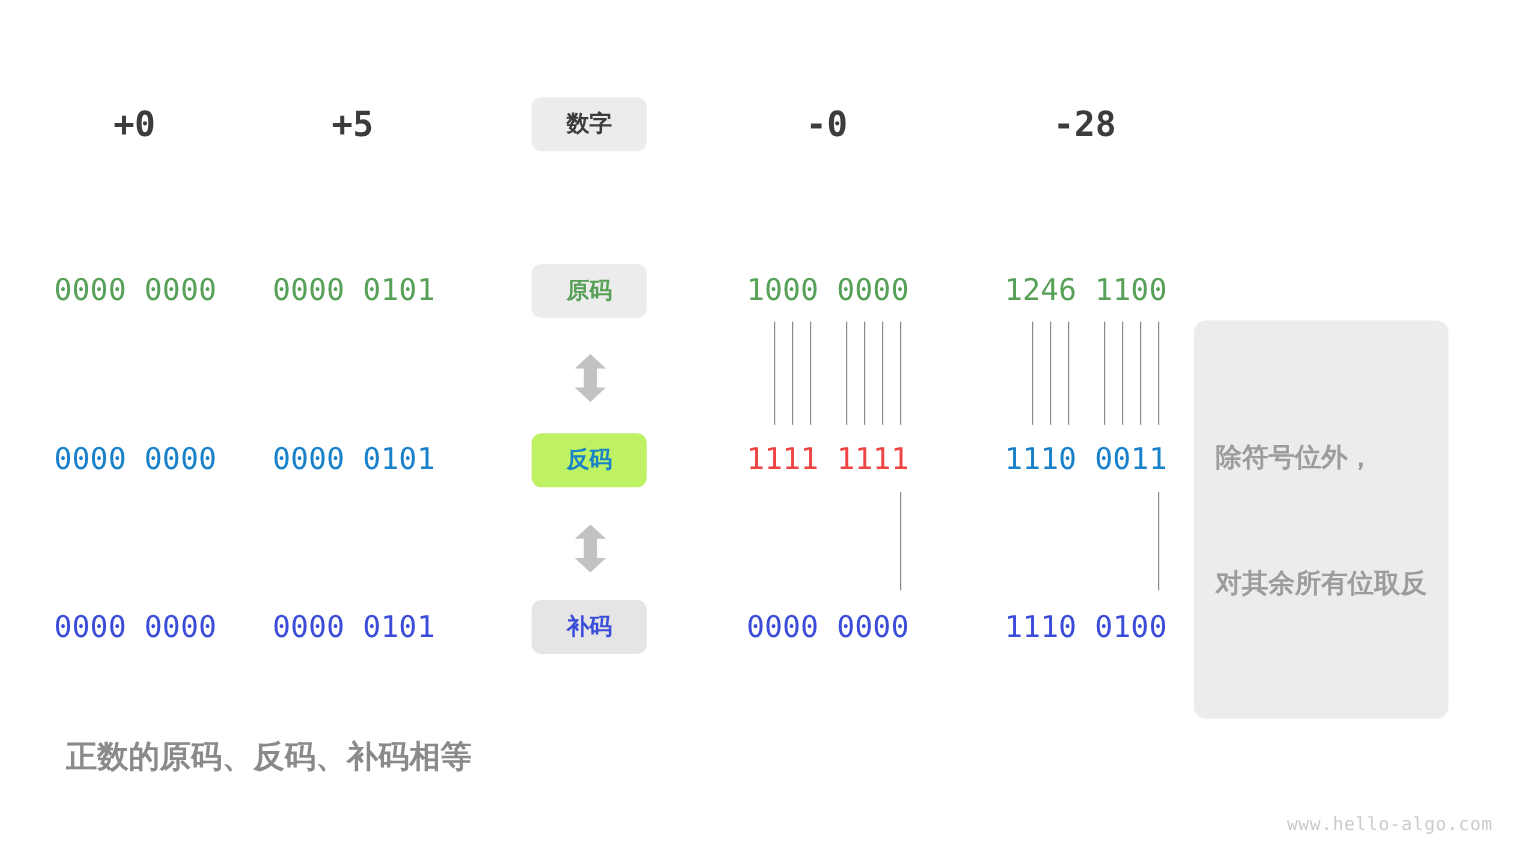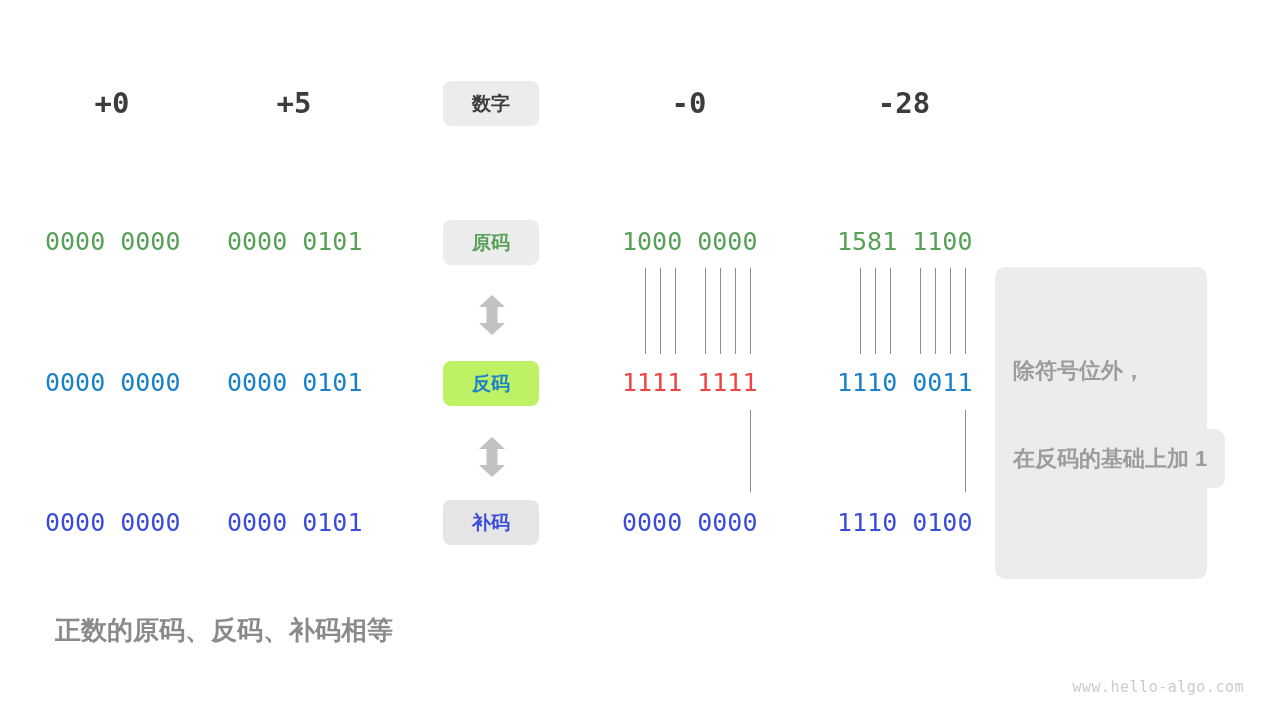--- a/index.html
+++ b/index.html
@@ -36,21 +36,21 @@
   .tick-group span:nth-child(5){left:97.5px;}
   .tick-group span:nth-child(6){left:112.5px;}
   .tick-group span:nth-child(7){left:127.5px;}
   .single-line{position:absolute;top:410px;width:1px;height:82px;background:#8c8c8c;}
   
   .arrow{position:absolute;left:479px;width:26px;height:40px;}
   
   .annotation{
     position:absolute;left:995px;display:inline-block;
     border-radius:10px;font-size:22px;font-weight:700;
-    padding:16px 18px;white-space:pre;line-height:35px;
+    padding:26px 18px;white-space:pre;line-height:35px;
   }
   
   .caption{
     position:absolute;top:617px;height:27px;line-height:27px;
     font-size:26px;font-weight:700;white-space:nowrap;
   }
   .watermark{
     position:absolute;right:36px;top:678px;
     font-family:"DejaVu Sans Mono","Liberation Mono",monospace;
     font-size:15px;letter-spacing:0.5px;white-space:nowrap;text-align:right;
@@ -63,21 +63,21 @@
 
   <div class="num-header" style="left:112px">+0</div>
   <div class="num-header" style="left:294px">+5</div>
   <div class="num-header" style="left:689px">-0</div>
   <div class="num-header" style="left:904px">-28</div>
   <div class="label-box" style="top: 81px; background-color: rgb(236, 236, 236); color: rgb(60, 60, 60);">数字</div>
 
   <div class="bin" style="left: 45px; top: 229px; color: rgb(87, 160, 87);">0000 0000</div>
   <div class="bin" style="left: 227px; top: 229px; color: rgb(87, 160, 87);">0000 0101</div>
   <div class="bin" style="left: 622px; top: 229px; color: rgb(87, 160, 87); text-align: center;">1000 0000</div>
-  <div class="bin" style="left: 837px; top: 229px; color: rgb(87, 160, 87);">1581 1100</div>
+  <div class="bin" style="left: 837px; top: 229px; color: rgb(87, 160, 87);">1246 1100</div>
   <div class="label-box" style="top: 220px; background-color: rgb(236, 236, 236); color: rgb(87, 160, 87);">原码</div>
 
   <div class="tick-group" style="left:622px">
     <span></span>
       <span></span>
       <span></span>
       <span></span>
       <span></span>
       <span></span>
       <span></span>
@@ -107,21 +107,20 @@
   <div class="bin" style="left: 837px; top: 370px; color: rgb(25, 129, 201);">1110 0011</div>
   <div class="label-box" style="top: 361px; background-color: #bef264; color: rgb(25, 129, 201);">反码</div>
 
   <div class="single-line" style="left:750px"></div>
   <div class="single-line" style="left:965px"></div>
 
   <svg class="arrow" style="top:437px" viewBox="0 0 26 40">
     <path d="M13 0 L26 12 L18.5 12 L18.5 28 L26 28 L13 40 L0 28 L7.5 28 L7.5 12 L0 12 Z" fill="#c2c2c2"></path>
   </svg>
 
-  <div class="annotation" style="top: 429px; line-height: 27px; background-color: rgb(236, 236, 236); color: rgb(156, 156, 156);">在反码的基础上加 1</div>
 
   <div class="bin" style="left: 45px; top: 510px; color: rgb(59, 77, 216);">0000 0000</div>
   <div class="bin" style="left: 227px; top: 510px; color: rgb(59, 77, 216);">0000 0101</div>
   <div class="bin" style="left: 622px; top: 510px; color: rgb(59, 77, 216);">0000 0000</div>
   <div class="bin" style="left: 837px; top: 510px; color: rgb(59, 77, 216);">1110 0100</div>
   <div class="label-box" style="top: 500px; background-color: #e5e5e5; color: rgb(59, 77, 216);">补码</div>
 
   <div class="caption" style="left: 55px; color: rgb(138, 138, 138);">正数的原码、反码、补码相等</div>
 
   <div class="watermark" style="color: rgb(203, 203, 203);">www.hello-algo.com</div>

